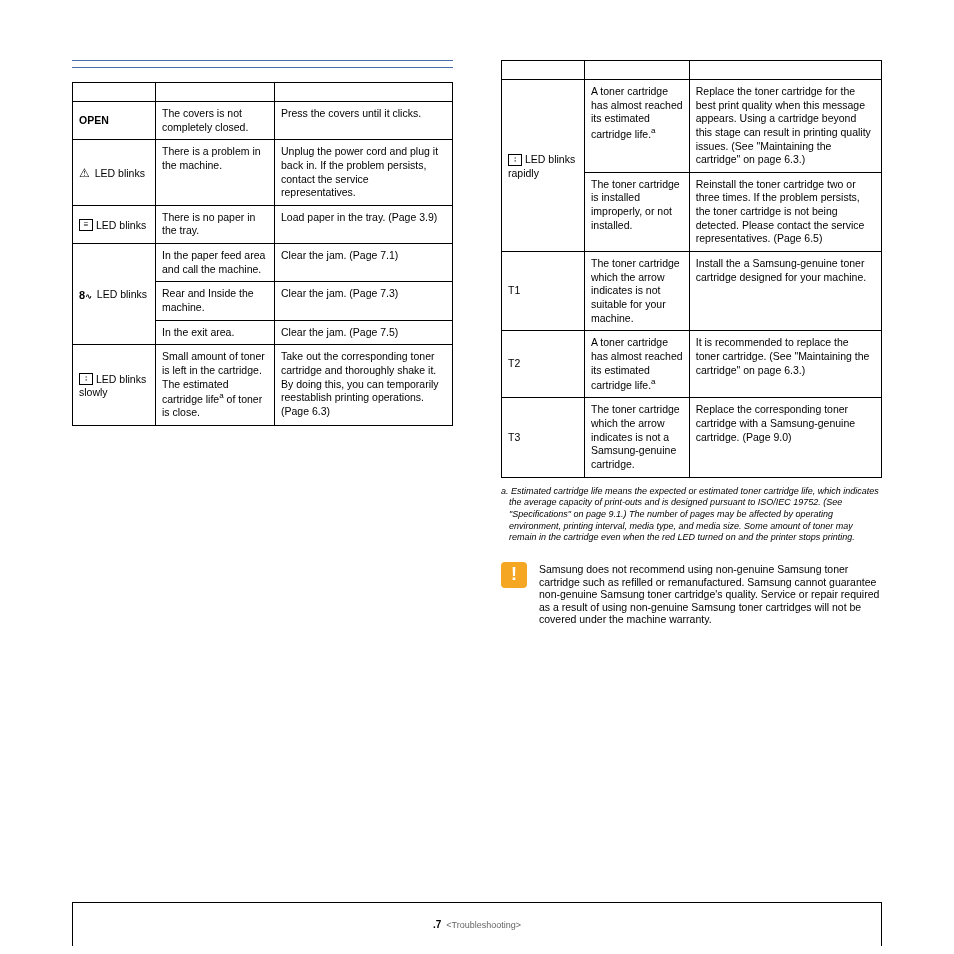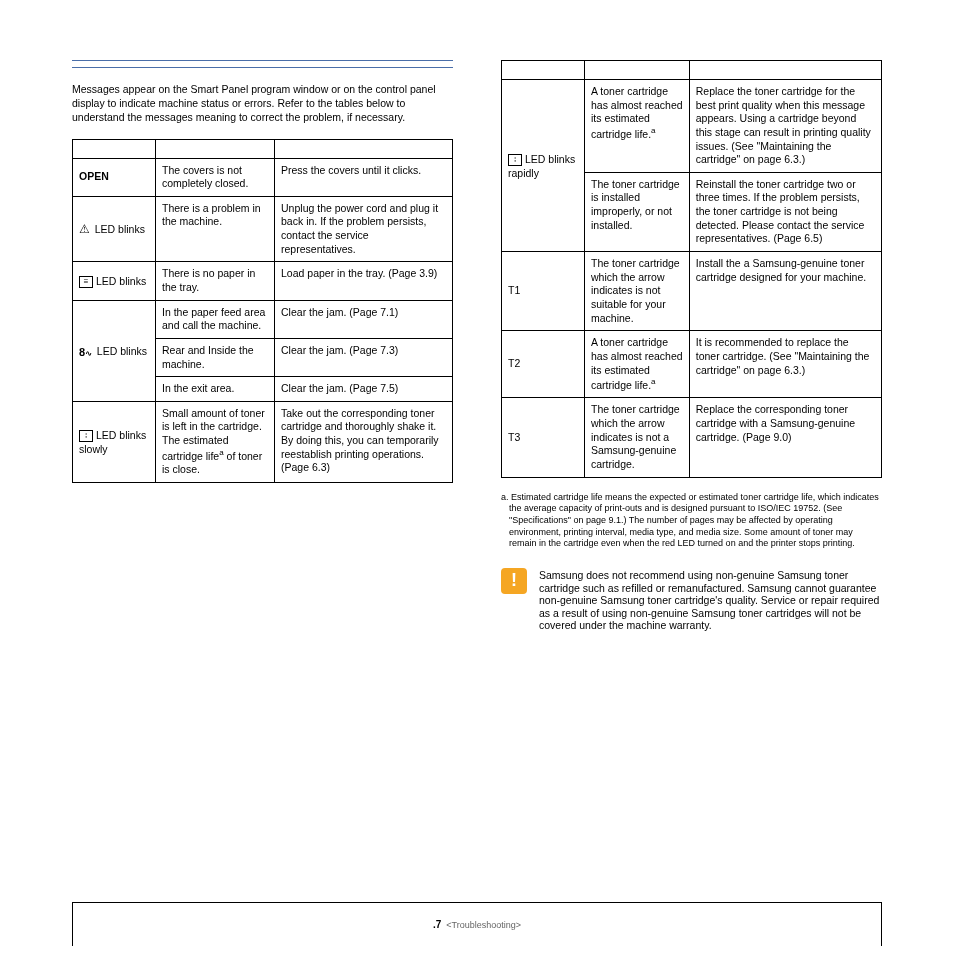--- a/index.html
+++ b/index.html
@@ -106,23 +106,24 @@
   .jam-icon {
     display: inline-block;
     font-size: 11px;
     font-weight: bold;
     margin-right: 2px;
   }
   sup { font-size: 8px; }
   .footnote {
     font-size: 9px;
     line-height: 1.3;
-    margin-top: 14px;
+    margin-top: 8px;
     padding-left: 8px;
     text-indent: -8px;
+    font-style: italic;
   }
   .warning-box {
     display: flex;
     align-items: flex-start;
     gap: 12px;
     margin-top: 18px;
   }
   .icon-warn {
     width: 26px;
     height: 26px;
@@ -157,21 +158,20 @@
 </style>
 </head>
 <body>
 
 <div class="page">
   <div class="columns">
 
     <div class="col">
       <hr class="rule-blue">
       <hr class="rule-blue2">
-      <div class="intro">Messages appear on the Smart Panel program window or on the control panel display to indicate machine status or errors. Refer to the tables below to understand the messages meaning to correct the problem, if necessary.</div>
 
 
       <table class="msg">
         <tbody>
             <tr>
               <th></th>
               <th></th>
               <th></th>
             </tr>
         </tbody>

